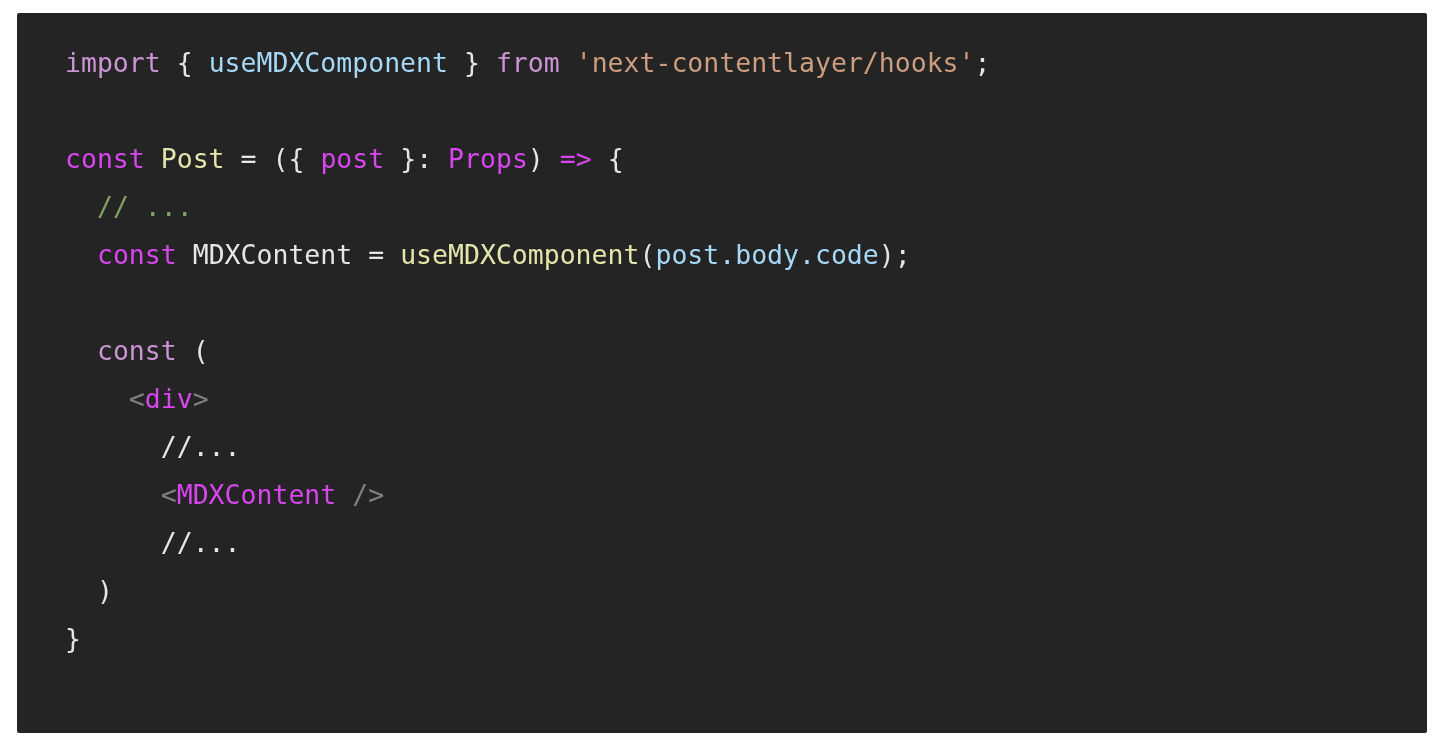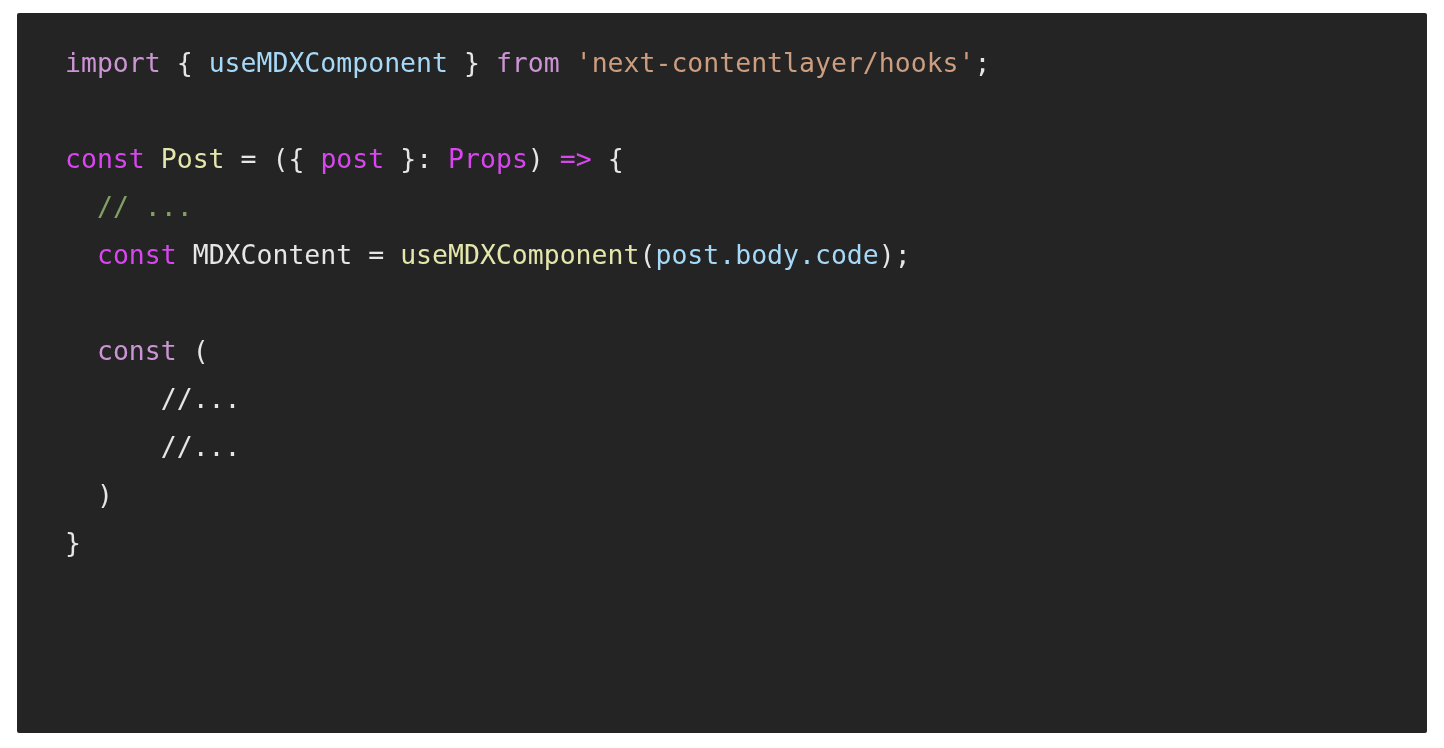--- a/index.html
+++ b/index.html
@@ -57,18 +57,20 @@
 <body>
 
 <div id="code-card">
   <pre id="code-block"><span class="ln"><span class="t-keyword">import</span><span class="t-plain"> </span><span class="t-plain">{</span><span class="t-plain"> </span><span class="t-ident">useMDXComponent</span><span class="t-plain"> </span><span class="t-plain">}</span><span class="t-plain"> </span><span class="t-keyword">from</span><span class="t-plain"> </span><span class="t-string">'next-contentlayer/hooks'</span><span class="t-plain">;</span>
 </span><span class="ln">
 </span><span class="ln"><span class="t-const">const</span><span class="t-plain"> </span><span class="t-func">Post</span><span class="t-plain"> </span><span class="t-plain">=</span><span class="t-plain"> </span><span class="t-plain">({</span><span class="t-plain"> </span><span class="t-const">post</span><span class="t-plain"> </span><span class="t-plain">}</span><span class="t-plain">:</span><span class="t-plain"> </span><span class="t-type">Props</span><span class="t-plain">)</span><span class="t-plain"> </span><span class="t-const">=&gt;</span><span class="t-plain"> </span><span class="t-plain">{</span>
 </span><span class="ln"><span class="t-plain">  </span><span class="t-comment">// ...</span>
 </span><span class="ln"><span class="t-plain">  </span><span class="t-const">const</span><span class="t-plain"> </span><span class="t-plain">MDXContent</span><span class="t-plain"> </span><span class="t-plain">=</span><span class="t-plain"> </span><span class="t-func">useMDXComponent</span><span class="t-plain">(</span><span class="t-ident">post.body.code</span><span class="t-plain">)</span><span class="t-plain">;</span>
 </span><span class="ln">
 </span><span class="ln"><span class="t-plain">  </span><span class="t-keyword">const</span><span class="t-plain"> </span><span class="t-plain">(</span>
+</span><span class="ln"><span class="t-plain">    </span><span class="t-tagbr">&lt;</span><span class="t-const">div</span><span class="t-tagbr">&gt;</span>
 </span><span class="ln"><span class="t-plain">      </span><span class="t-plain">//...</span>
+</span><span class="ln"><span class="t-plain">      </span><span class="t-tagbr">&lt;</span><span class="t-type">MDXContent</span><span class="t-plain"> </span><span class="t-tagbr">/&gt;</span>
 </span><span class="ln"><span class="t-plain">      </span><span class="t-plain">//...</span>
 </span><span class="ln"><span class="t-plain">  </span><span class="t-plain">)</span>
 </span><span class="ln"><span class="t-plain">}</span>
 </span></pre>
 </div>
 
 </body></html>

